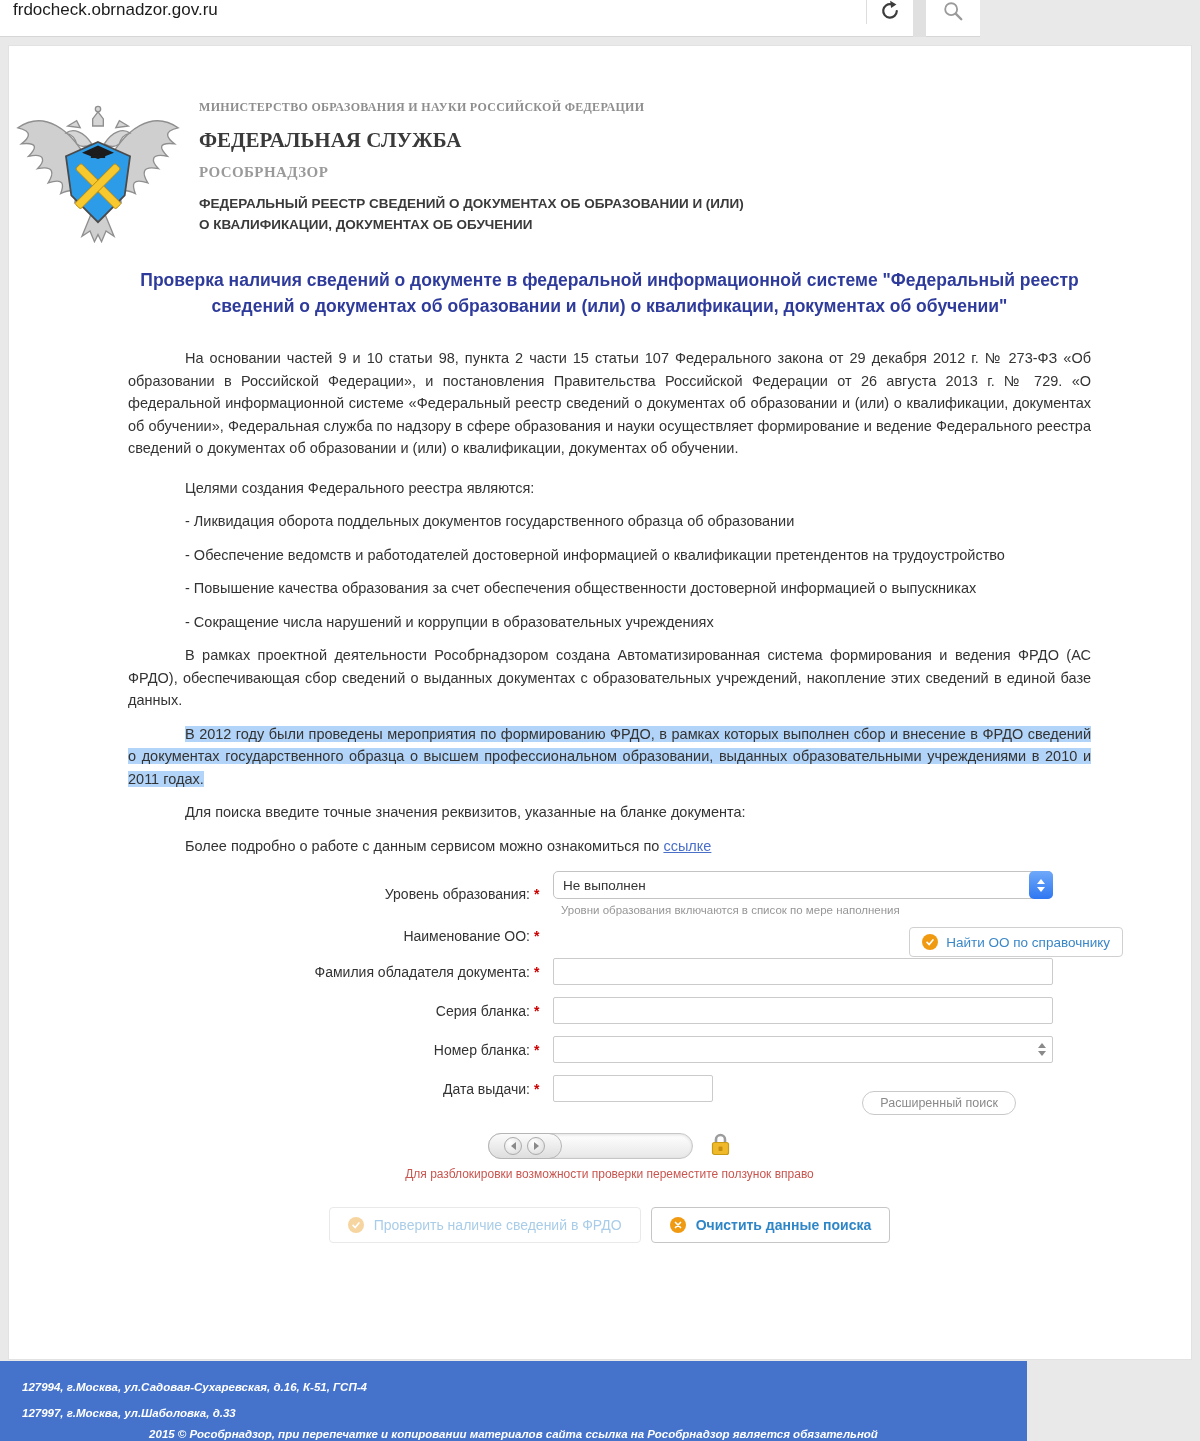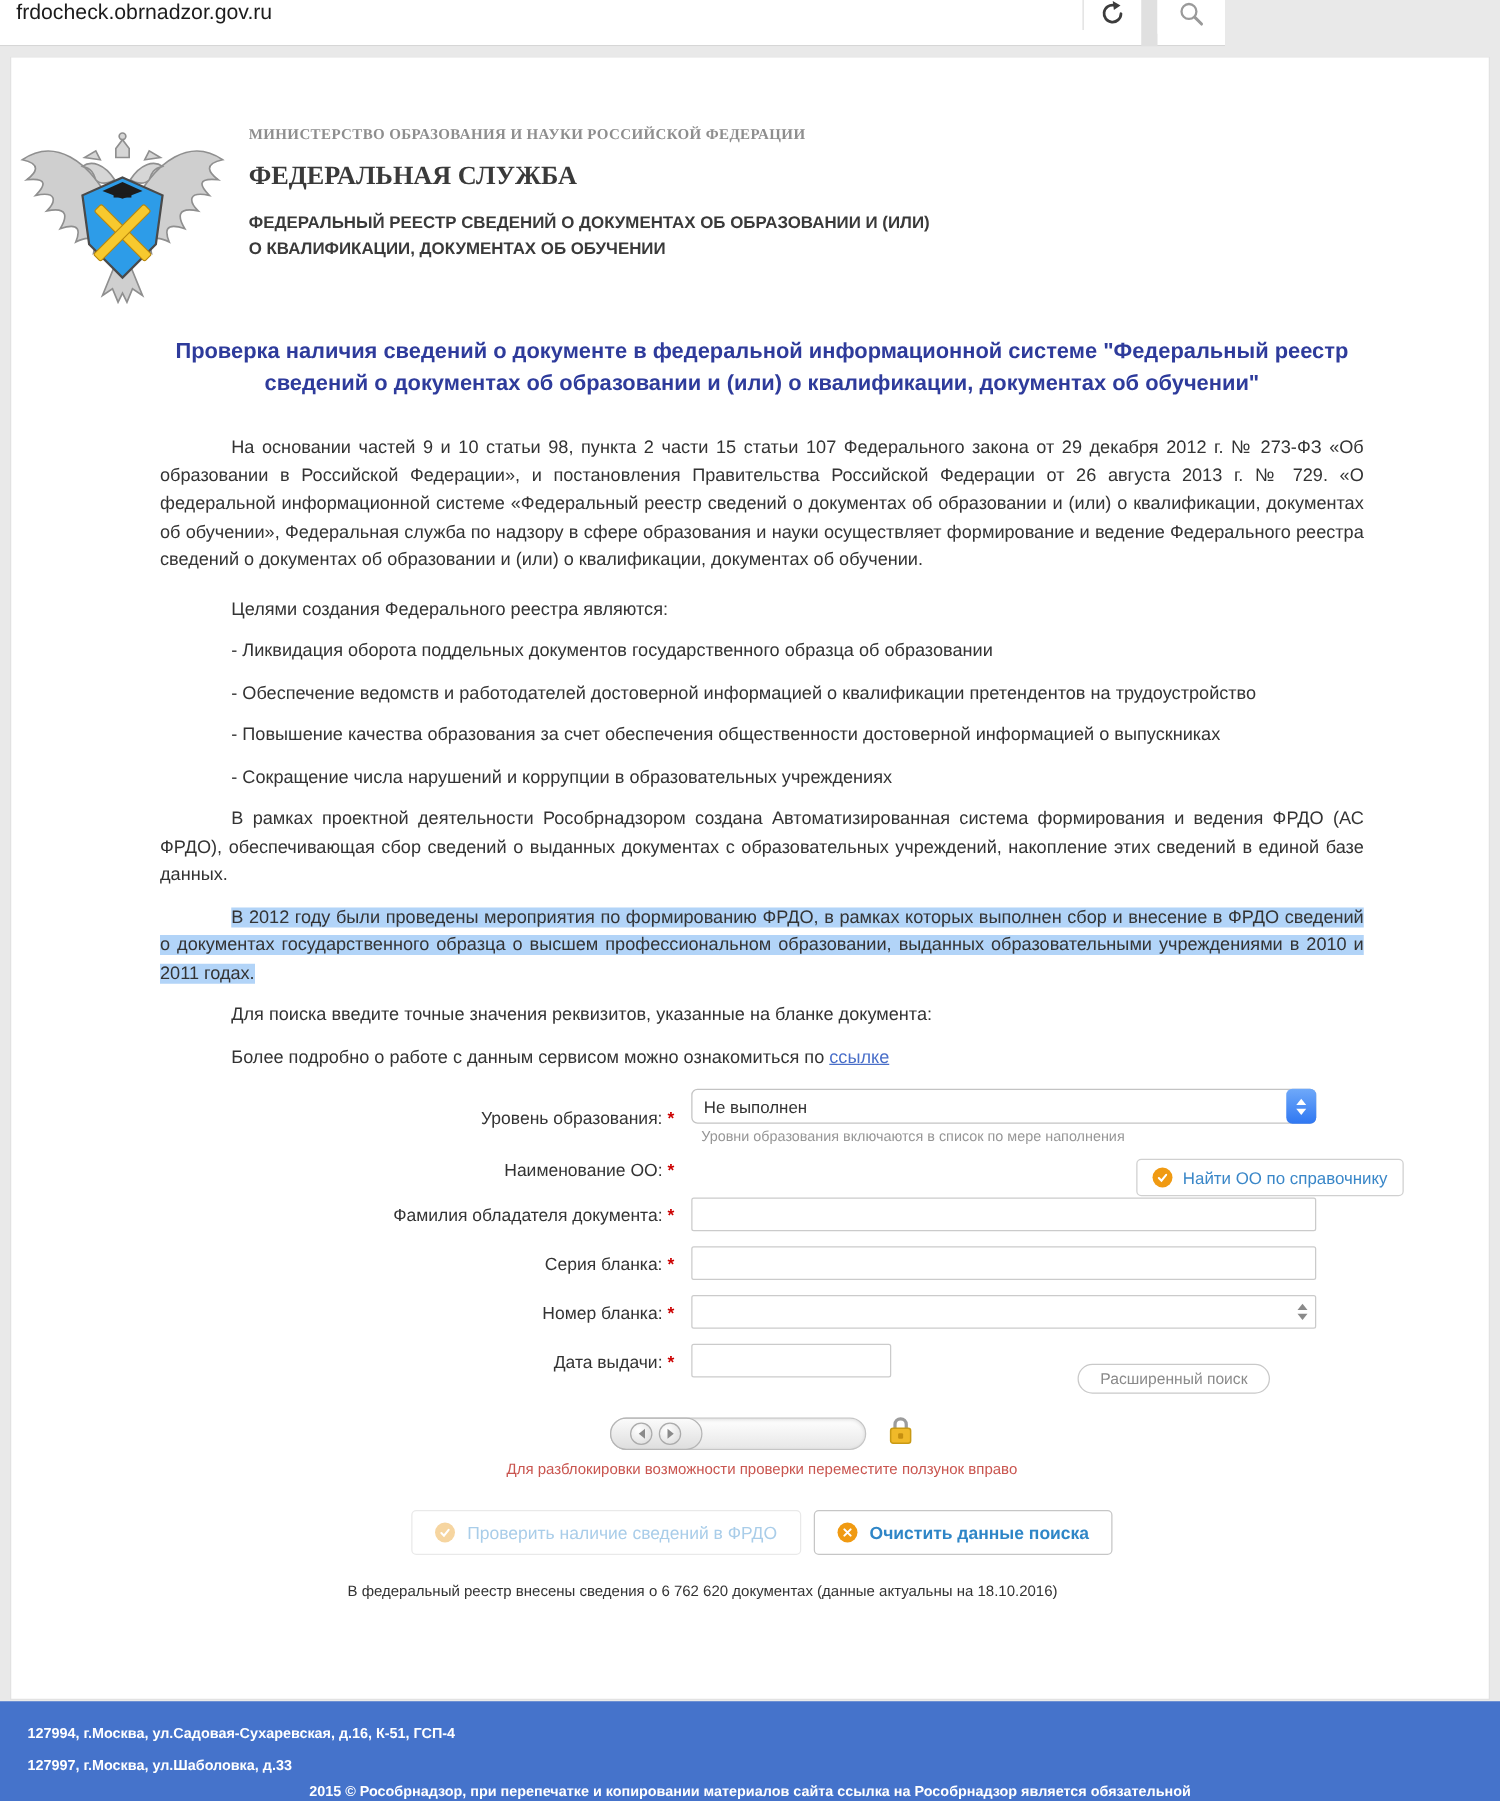--- a/index.html
+++ b/index.html
@@ -98,21 +98,21 @@
   .slider-note { margin-top:7px; text-align:center; font-size:12px; color:#c9554f; }
   
   .btn-row { margin-top:26px; display:flex; justify-content:center; gap:10px; }
   .action-btn { height:36px; display:flex; align-items:center; gap:10px; padding:0 18px;
     background:#fff; border-radius:4px; font-size:14px; cursor:pointer; }
   .check-btn { border:1px solid #e9e9e9; color:#a9cde9; cursor:default; }
   .clear-btn { border:1px solid #c6c6c6; color:#2f86c7; font-weight:bold; }
   
   .stat-line { margin-top:22px; text-align:center; font-size:12px; color:#333; padding-right:76px; }
   
-  .footer { position:absolute; left:0; top:1361px; width:1200px; height:80px; background:#4573cb; }
+  .footer { position:absolute; left:0; top:1361px; width:1027px; height:80px; background:#4573cb;font-style:italic; }
   .footer-addr { padding-left:22px; font-size:11.5px; font-weight:bold; color:#fff; }
   .footer-addr.a1 { padding-top:20px; }
   .footer-addr.a2 { padding-top:14px; }
   .footer-copy { padding-top:9px; text-align:center; font-size:11.5px; font-weight:bold; color:#fff; }
 </style>
 </head>
 <body>
 
 <div class="browser-bar">
   <div class="url-text">frdocheck.obrnadzor.gov.ru</div>
@@ -163,20 +163,21 @@
         </g>
         <path d="M100 60 L118 68 L100 75 L82 68 Z" fill="#1c1c1c"></path>
         <rect x="92" y="70" width="16" height="4" fill="#1c1c1c"></rect>
       </svg>
     </div>
     <div class="header-text">
       <div class="ministry">МИНИСТЕРСТВО ОБРАЗОВАНИЯ И НАУКИ РОССИЙСКОЙ ФЕДЕРАЦИИ</div>
       <div class="service-name">
         <div>ФЕДЕРАЛЬНАЯ СЛУЖБА</div>
       </div>
+      <div class="short-name">РОСОБРНАДЗОР</div>
       <div class="registry-name">
         <div>ФЕДЕРАЛЬНЫЙ РЕЕСТР СВЕДЕНИЙ О ДОКУМЕНТАХ ОБ ОБРАЗОВАНИИ И (ИЛИ)</div>
         <div>О КВАЛИФИКАЦИИ, ДОКУМЕНТАХ ОБ ОБУЧЕНИИ</div>
       </div>
     </div>
   </div>
 
   <div class="content">
     <div class="page-title">Проверка наличия сведений о документе в федеральной информационной системе "Федеральный реестр сведений о документах об образовании и (или) о квалификации, документах об обучении"</div>
 
@@ -292,20 +293,19 @@
         <span class="icon-circle">
           <svg width="10" height="10" viewBox="0 0 12 12">
               <path d="M3 3 L9 9 M9 3 L3 9" stroke="#fff" stroke-width="2" stroke-linecap="round"></path>
             </svg>
         </span>
         <span>Очистить данные поиска</span>
       </div>
     </div>
   </div>
 
-  <div class="stat-line">В федеральный реестр внесены сведения о 6 762 620 документах (данные актуальны на 18.10.2016)</div>
 </div>
 
 <div class="footer">
   <div class="footer-addr a1">127994, г.Москва, ул.Садовая-Сухаревская, д.16, К-51, ГСП-4</div>
   <div class="footer-addr a2">127997, г.Москва, ул.Шаболовка, д.33</div>
   <div class="footer-copy">2015 © Рособрнадзор, при перепечатке и копировании материалов сайта ссылка на Рособрнадзор является обязательной</div>
 </div>
 
 </body></html>

